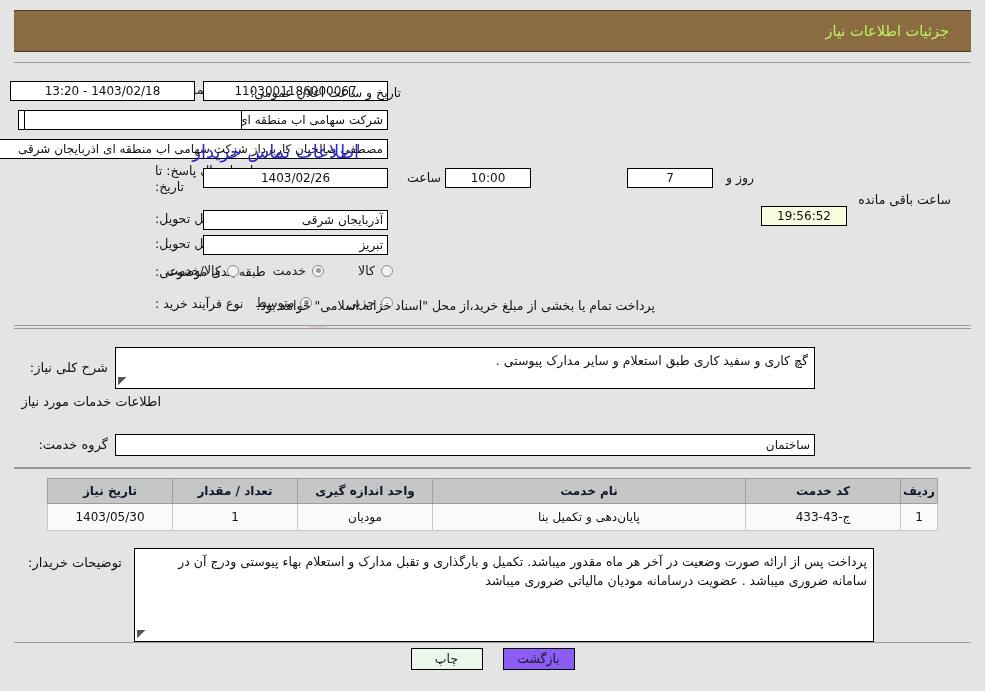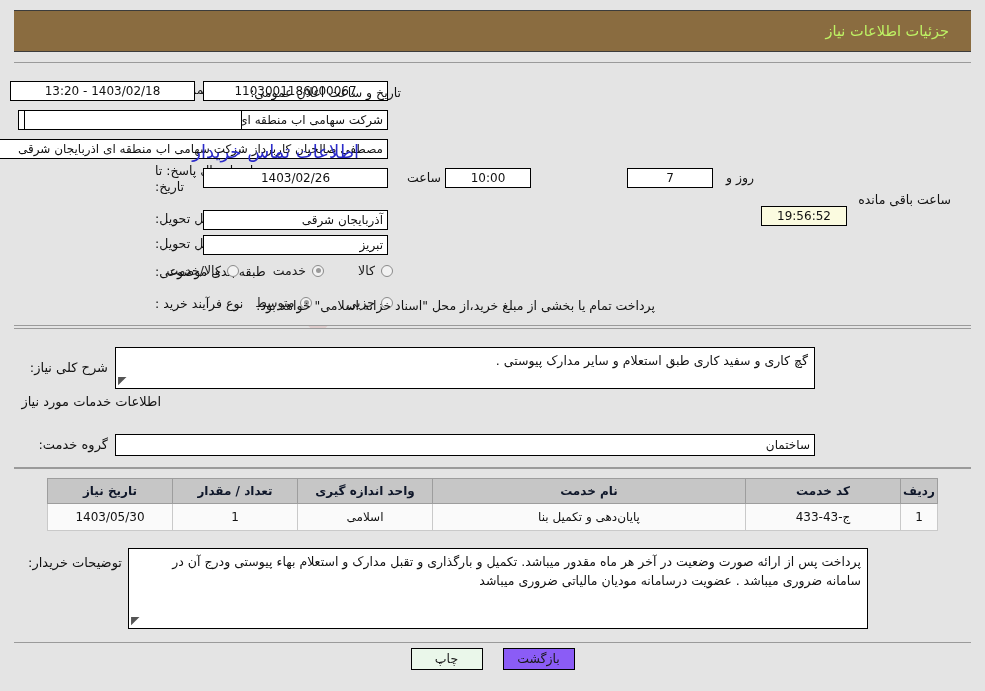--- a/index.html
+++ b/index.html
@@ -339,30 +339,30 @@
         <th style="width:132px;">واحد اندازه گیری</th>
         <th style="width:122px;">تعداد / مقدار</th>
         <th style="width:122px;">تاریخ نیاز</th>
       </tr>
     </thead>
     <tbody>
       <tr>
         <td>1</td>
         <td>ج-43-433</td>
         <td>پایان‌دهی و تکمیل بنا</td>
-        <td>اسلامی</td>
+        <td>مودیان</td>
         <td>1</td>
         <td>1403/05/30</td>
       </tr>
     </tbody>
   </table>
 </div>
 
 <span class="section-head" style="right:863px; top:555px;">توضیحات خریدار:</span>
-<div class="ta" style="right:117px; top:548px; width:740px; height:81px;">
+<div class="ta" style="right:111px; top:548px; width:740px; height:94px;">
   <span>پرداخت پس از ارائه صورت وضعیت در آخر هر ماه مقدور میباشد. تکمیل و بارگذاری و تقبل مدارک و استعلام بهاء پیوستی ودرج آن در سامانه ضروری میباشد . عضویت درسامانه مودیان مالیاتی ضروری میباشد</span>
   <span class="grip">◥</span>
 </div>
 
 <div class="btnbar">
   <div class="btn btn-back">بازگشت</div>
   <div class="btn btn-print">چاپ</div>
 </div>
 
 </body></html>

